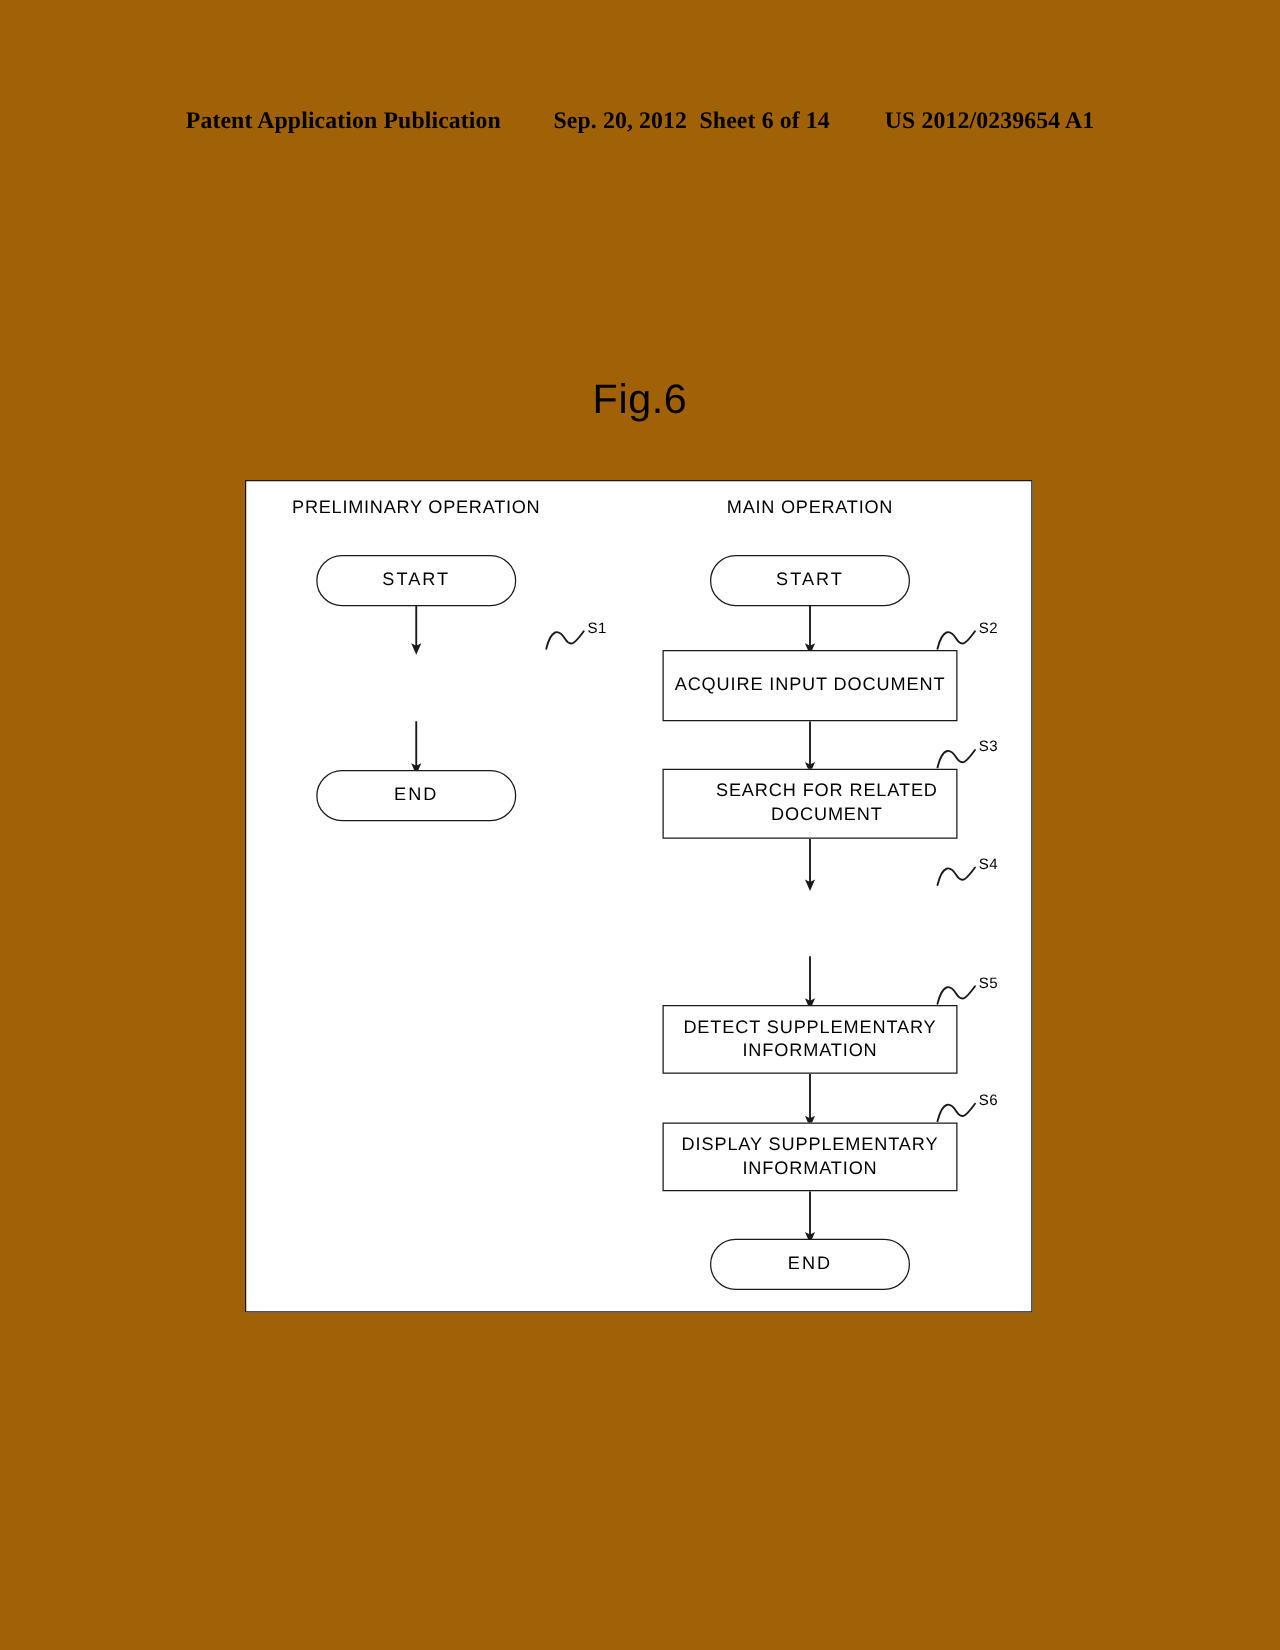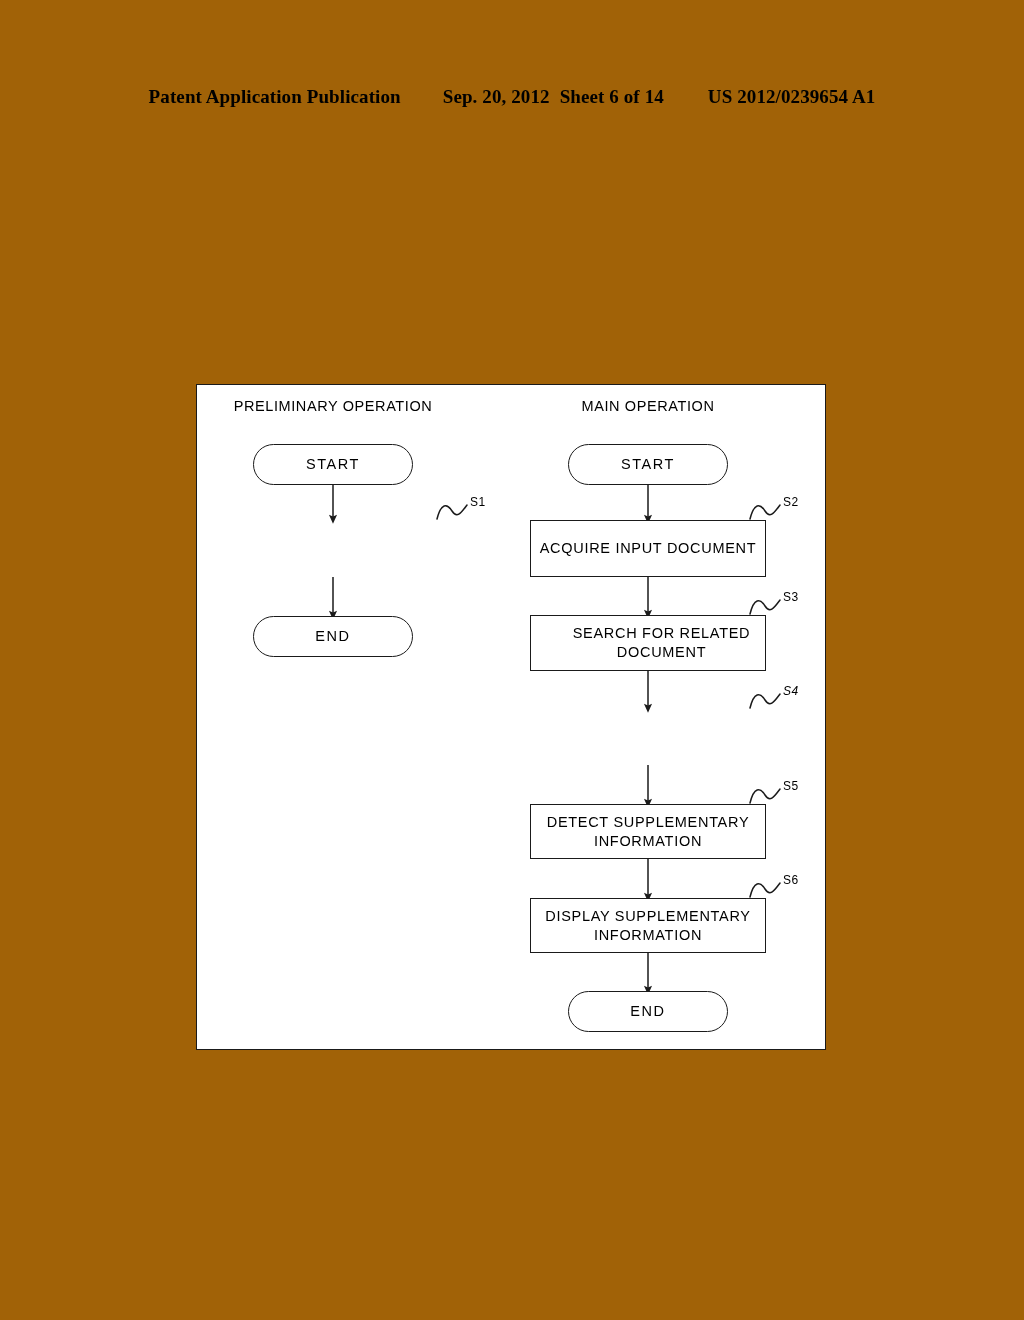--- a/index.html
+++ b/index.html
@@ -118,20 +118,21 @@
 
 <div id="page">
 
   <div id="patent-header">
     <span class="h-pub">Patent Application Publication</span>
     <span class="h-date">Sep. 20, 2012</span>
     <span class="h-sheet">Sheet 6 of 14</span>
     <span class="h-num">US 2012/0239654 A1</span>
   </div>
 
+  <div id="fig-title">Fig.6</div>
 
   <div id="diagram-frame"></div>
 
   <div class="col-heading" style="left:333px; top:398px;">PRELIMINARY OPERATION</div>
   <div class="col-heading" style="left:648px; top:398px;">MAIN OPERATION</div>
 
   <svg id="connectors" viewBox="0 0 1024 1320" xmlns="http://www.w3.org/2000/svg">
     <defs>
       <marker id="arrowhead" markerWidth="7" markerHeight="7" refX="3.2" refY="3.1" orient="auto" markerUnits="strokeWidth">
         <path d="M0.3,0.4 L6.4,3.1 L0.3,5.8 L1.6,3.1 Z" fill="#1a1a1a"></path>
@@ -168,21 +169,21 @@
   <div class="step-label" style="left:470px; top:495px;">S1</div>
 
   <div class="node terminal" style="left:648px; top:444px; width:160px; height:41px;">START</div>
 
   <div class="node process" style="left:648px; top:520px; width:236px; height:57px;">ACQUIRE INPUT DOCUMENT</div>
   <div class="step-label" style="left:783px; top:495px;">S2</div>
 
   <div class="node process" style="left:648px; top:615px; width:236px; height:56px;padding-left:27px;">SEARCH FOR RELATED DOCUMENT</div>
   <div class="step-label" style="left:783px; top:590px;">S3</div>
 
-  <div class="step-label" style="left:783px; top:684px;font-style:italic;">S4</div>
+  <div class="step-label" style="left:783px; top:684px;">S4</div>
 
   <div class="node process" style="left:648px; top:804px; width:236px; height:55px;">DETECT SUPPLEMENTARY INFORMATION</div>
   <div class="step-label" style="left:783px; top:779px;">S5</div>
 
   <div class="node process" style="left:648px; top:898px; width:236px; height:55px;">DISPLAY SUPPLEMENTARY INFORMATION</div>
   <div class="step-label" style="left:783px; top:873px;">S6</div>
 
   <div class="node terminal" style="left:648px; top:991px; width:160px; height:41px;">END</div>
 
 </div>

